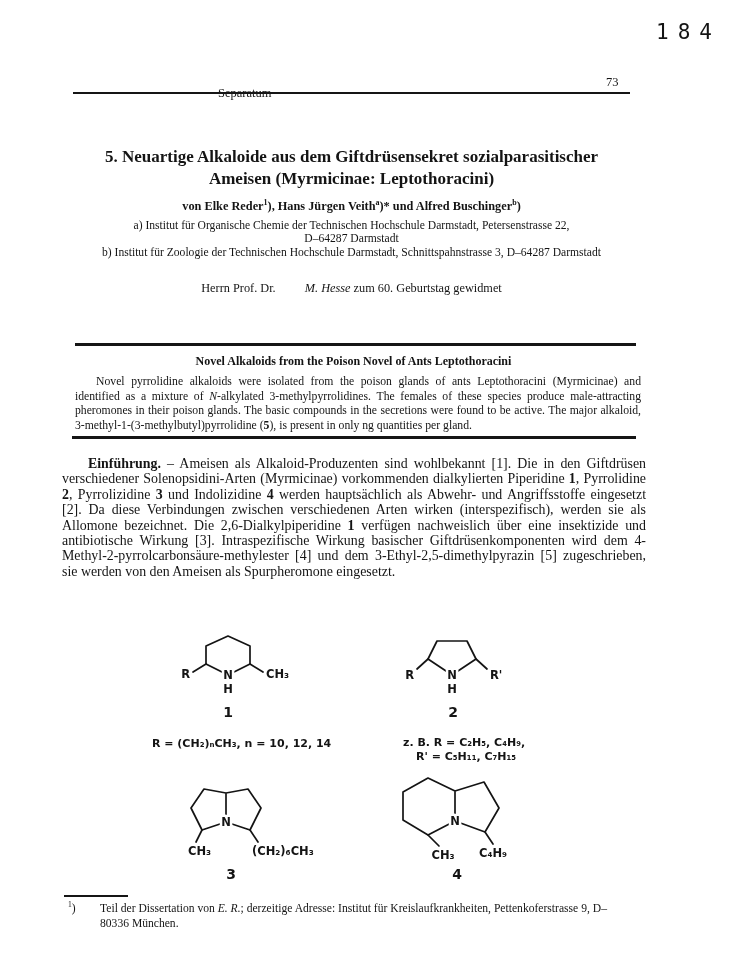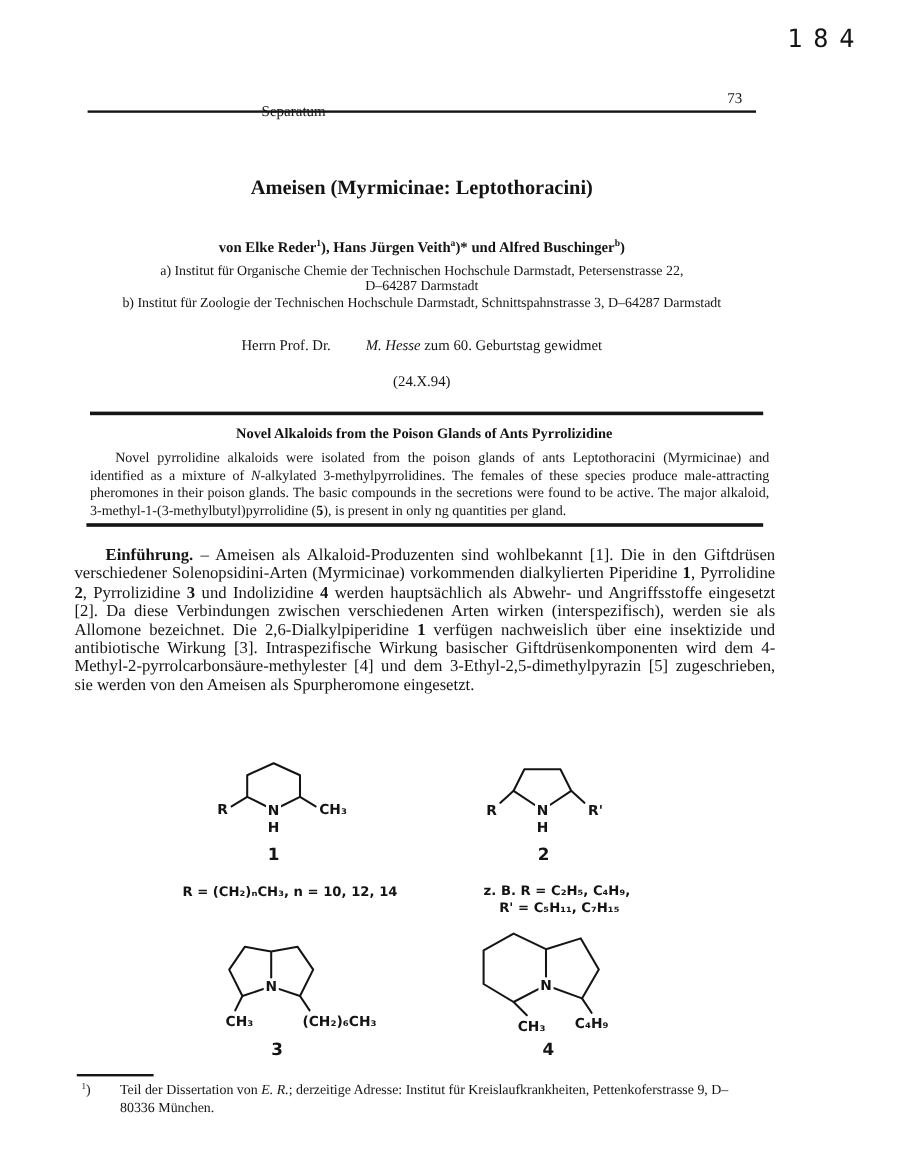--- a/index.html
+++ b/index.html
@@ -63,34 +63,34 @@
 
 <div class="page">
 
   <div class="stamp">184</div>
 
   <div class="separatum">Separatum</div>
   <div class="pageno">73</div>
   <div class="rule header-rule"></div>
 
   <h1 class="title">
+    <span class="tline">5. Neuartige Alkaloide aus dem Giftdrüsensekret sozialparasitischer</span>
     <span class="tline">Ameisen (Myrmicinae: Leptothoracini)</span>
   </h1>
 
   <div class="authors"><span>von Elke Reder</span><sup>1</sup><span>), Hans Jürgen Veith</span><sup>a</sup><span>)* und Alfred Buschinger</span><sup>b</sup><span>)</span></div>
 
   <div class="affil affil-a1">a) Institut für Organische Chemie der Technischen Hochschule Darmstadt, Petersenstrasse 22,</div>
   <div class="affil affil-a2">D–64287 Darmstadt</div>
   <div class="affil affil-b">b) Institut für Zoologie der Technischen Hochschule Darmstadt, Schnittspahnstrasse 3, D–64287 Darmstadt</div>
 
   <div class="dedication"><span>Herrn Prof. Dr. </span><span style="font-style: italic; margin-left: 26px;">M. Hesse</span><span> zum 60. Geburtstag gewidmet</span></div>
-  <div class="received">(24.X.94)</div>
 
   <div class="rule rule-abs-top"></div>
-  <div class="abs-title">Novel Alkaloids from the Poison Glands of Ants Pyrrolizidine</div>
+  <div class="abs-title">Novel Alkaloids from the Poison Novel of Ants Leptothoracini</div>
   <p class="abs-body"><span>Novel pyrrolidine alkaloids were isolated from the poison glands of ants Leptothoracini (Myrmicinae) and identified as a mixture of </span><span style="font-style: italic;">N</span><span>-alkylated 3-methylpyrrolidines. The females of these species produce male-attracting pheromones in their poison glands. The basic compounds in the secretions were found to be active. The major alkaloid, 3-methyl-1-(3-methylbutyl)pyrrolidine (</span><span style="font-weight: bold;">5</span><span>), is present in only ng quantities per gland.</span></p>
   <div class="rule rule-abs-bottom"></div>
 
   <p class="intro"><span style="font-weight: bold;">Einführung.</span><span> – Ameisen als Alkaloid-Produzenten sind wohlbekannt [1]. Die in den Giftdrüsen verschiedener Solenopsidini-Arten (Myrmicinae) vorkommenden dialkylierten Piperidine </span><span style="font-weight: bold;">1</span><span>, Pyrrolidine </span><span style="font-weight: bold;">2</span><span>, Pyrrolizidine </span><span style="font-weight: bold;">3</span><span> und Indolizidine </span><span style="font-weight: bold;">4</span><span> werden hauptsächlich als Abwehr- und Angriffsstoffe eingesetzt [2]. Da diese Verbindungen zwischen verschiedenen Arten wirken (interspezifisch), werden sie als Allomone bezeichnet. Die 2,6-Dialkylpiperidine </span><span style="font-weight: bold;">1</span><span> verfügen nachweislich über eine insektizide und antibiotische Wirkung [3]. Intraspezifische Wirkung basischer Giftdrüsenkomponenten wird dem 4-Methyl-2-pyrrolcarbonsäure-methylester [4] und dem 3-Ethyl-2,5-dimethylpyrazin [5] zugeschrieben, sie werden von den Ameisen als Spurpheromone eingesetzt.</span></p>
 
   <svg class="structures" viewBox="0 0 750 972" xmlns="http://www.w3.org/2000/svg">
 
     <g>
       <path class="bond" d="M228,675 L206,664 L206,646 L228,636 L250,646 L250,664 Z"></path>
       <path class="bond" d="M206,664 L193,672"></path>

